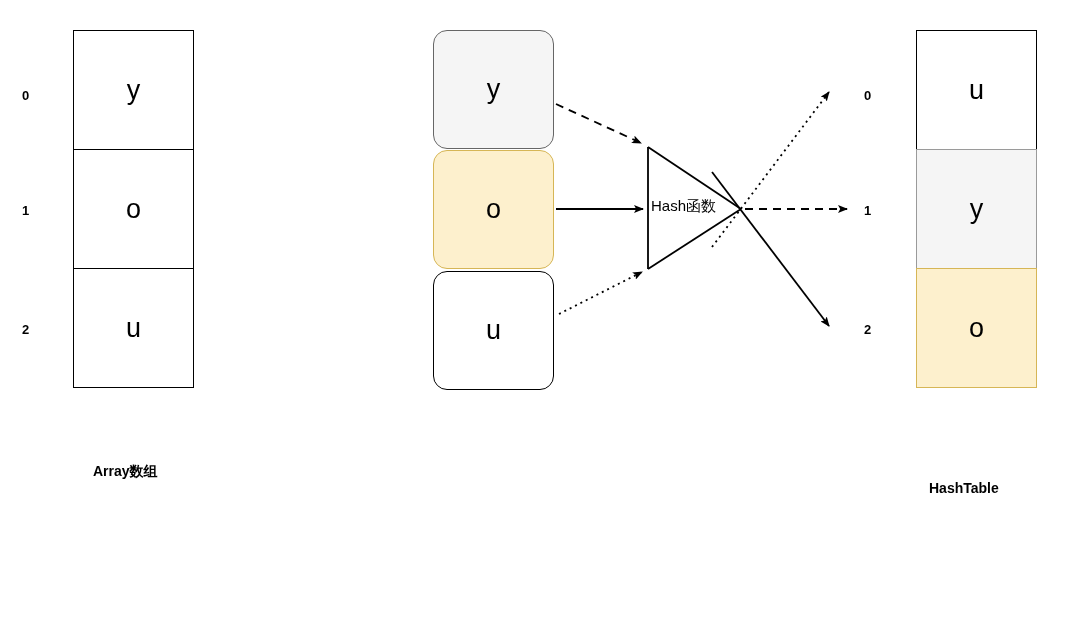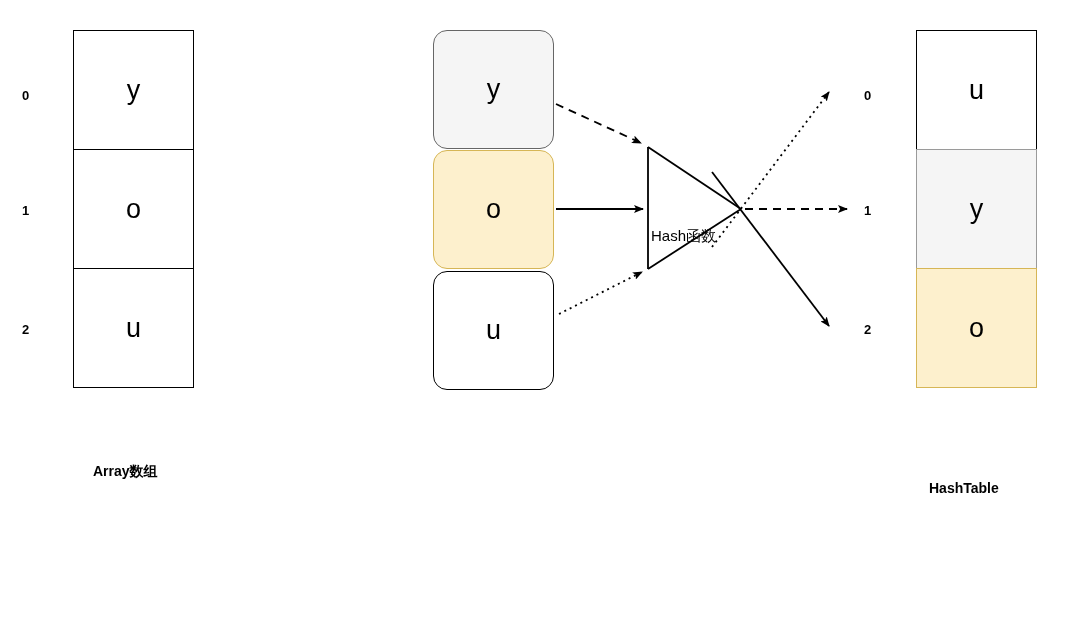--- a/index.html
+++ b/index.html
@@ -133,21 +133,20 @@
 
   
   .hash-fn-label {
     position: absolute;
     left: 651px;
     top: 198px;
     font-size: 15px;
     color: #000000;
     white-space: nowrap;
     line-height: 1;
-    margin-top: 30px;
   }
 
   
   .caption {
     position: absolute;
     font-size: 14px;
     font-weight: bold;
     color: #000000;
     white-space: nowrap;
   }

